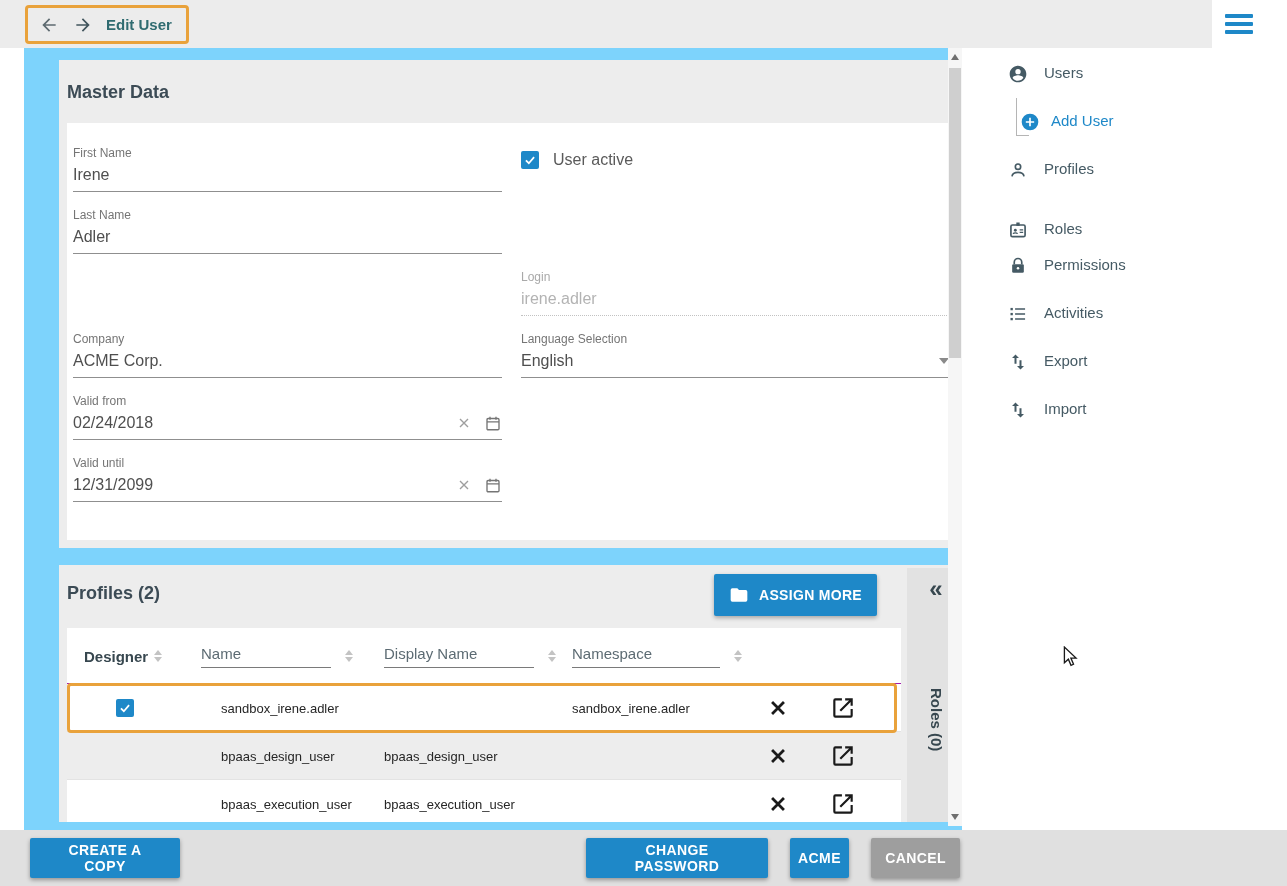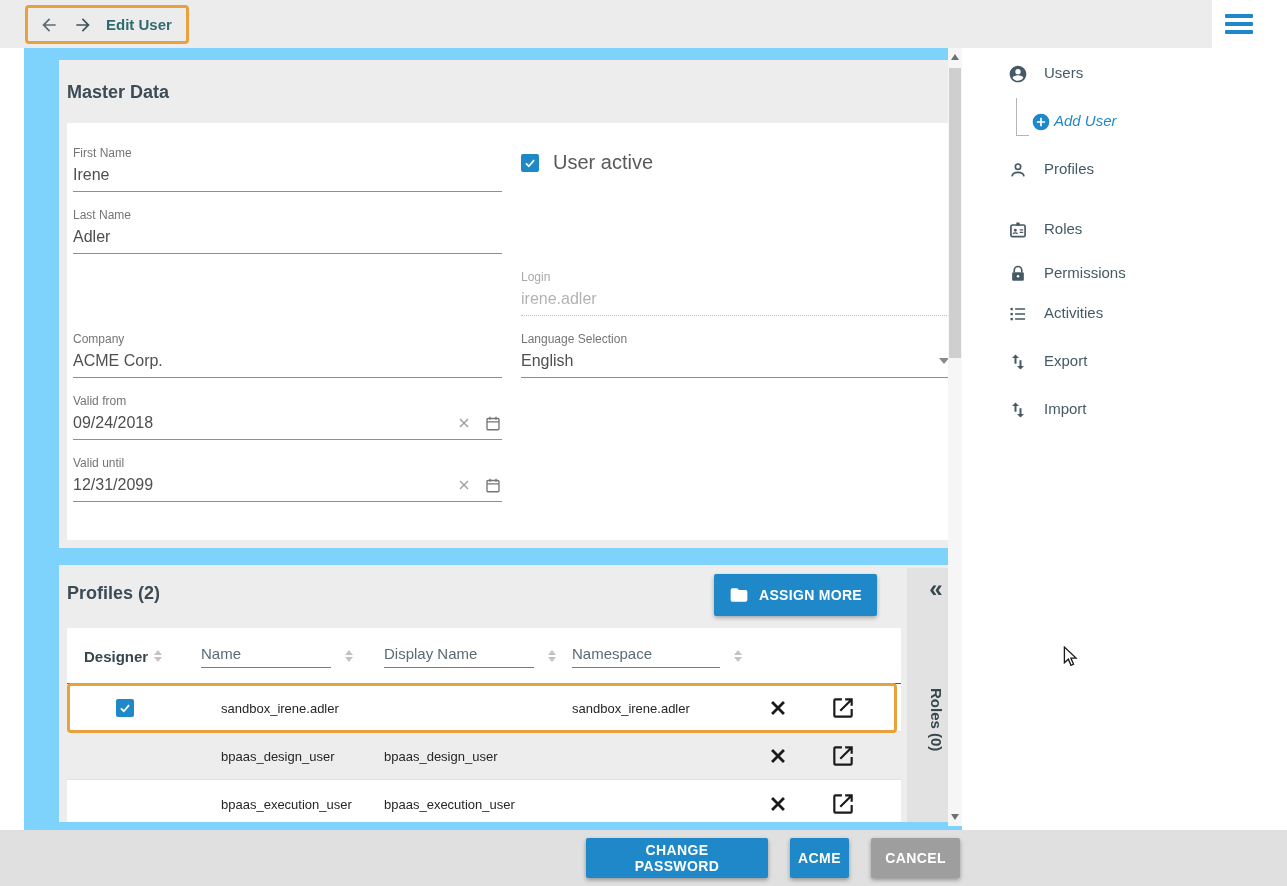--- a/index.html
+++ b/index.html
@@ -36,21 +36,21 @@
   .field-line.disabled { border-bottom:1px dotted #c2c2c2; }
   .field-value { flex:1; font-size:16px; color:#4f4f4f; white-space:nowrap; overflow:hidden; }
   .field-value.disabled { color:#b3b3b3; }
   .icon-btn { display:flex; align-items:center; justify-content:center; cursor:pointer; }
   .caret { width:0; height:0; border-left:5px solid transparent; border-right:5px solid transparent;
            border-top:6px solid #8a8a8a; margin-right:2px; }
 
   .checkbox-row { position:absolute; display:flex; align-items:center; gap:14px; }
   .cb { width:18px; height:18px; background:#1e88c8; border-radius:2px; display:flex;
         align-items:center; justify-content:center; cursor:pointer; }
-  .cb-label { font-size:20px; color:#5a5a5a; }
+  .cb-label { font-size:16px; color:#5a5a5a; }
 
   
   .card-profiles { left:35px; top:517px; width:906px; height:257px; overflow:hidden; }
   .assign-btn { position:absolute; left:655px; top:9px; width:163px; height:42px; background:#1e88c8;
                 color:#fff; font-size:14px; font-weight:600; letter-spacing:.3px; display:flex;
                 align-items:center; justify-content:center; gap:10px; border-radius:2px;
                 box-shadow:0 2px 4px rgba(0,0,0,.3); cursor:pointer; }
   .table-panel { position:absolute; left:8px; top:63px; width:834px; height:194px; background:#ffffff; }
   .thead { position:relative; height:56px; border-bottom:1px solid #a21caf; }
   .th { position:absolute; top:0; height:56px; display:flex; align-items:center; gap:6px; }
@@ -75,21 +75,21 @@
   
   .scrollbar { position:absolute; left:948px; top:48px; width:14px; height:778px; background:#f6f6f6; }
   .sb-arrow { position:absolute; left:3px; width:0; height:0; border-left:4px solid transparent; border-right:4px solid transparent; }
   .sb-arrow.up { top:6px; border-bottom:6px solid #6f6f6f; }
   .sb-arrow.dn { bottom:6px; border-top:6px solid #6f6f6f; }
   .sb-thumb { position:absolute; left:1px; top:20px; width:12px; height:290px; background:#cfcfcf; }
 
   
   .sidebar { position:absolute; left:962px; top:48px; width:325px; height:782px; background:#ffffff; }
   .side-item { position:absolute; left:46px; height:48px; display:flex; align-items:flex-start; gap:16px; cursor:pointer; }
-  .side-item.child { left:69px; gap:3px;font-style:italic; }
+  .side-item.child { left:58px; gap:11px; }
   .side-label { font-size:15px; font-weight:500; color:#455a64; }
   .side-label.blue { color:#1e88c8; }
   .side-icon { width:20px; height:20px; display:flex; }
   .tree-line { position:absolute; left:54px; top:50px; width:13px; height:38px;
                border-left:1px solid #b5b5b5; border-bottom:1px solid #b5b5b5; }
 
   
   .footer { position:absolute; left:0; top:830px; width:1287px; height:56px; background:#e0e0e0; }
   .btn { position:absolute; top:8px; height:40px; background:#1e88c8; color:#fff; font-size:14px;
          font-weight:600; letter-spacing:.4px; border:none; border-radius:2px; padding:0 18px;
@@ -173,21 +173,21 @@
         <div class="field-label">Language Selection</div>
         <div class="field-line">
           <span class="field-value">English</span>
           <span class="caret"></span>
         </div>
       </div>
 
       <div class="field" style="left:6px;top:271px;width:429px">
         <div class="field-label">Valid from</div>
         <div class="field-line">
-          <span class="field-value">09/24/2018</span>
+          <span class="field-value">02/24/2018</span>
           <span class="icon-btn">
             <svg width="16" height="16" viewBox="0 0 24 24">
                 <path d="M6 6l12 12M18 6L6 18" stroke="#9e9e9e" stroke-width="2" fill="none"></path>
               </svg>
           </span>
           <span class="icon-btn">
             <svg width="18" height="18" viewBox="0 0 24 24">
                 <rect x="4" y="6" width="16" height="15" rx="1.5" fill="none" stroke="#757575" stroke-width="1.8"></rect>
                 <path d="M4 10.5h16M8 3.5v4M16 3.5v4" stroke="#757575" stroke-width="1.8" fill="none"></path>
               </svg>
@@ -370,21 +370,21 @@
           <rect x="3.5" y="6" width="17" height="14" rx="1.8" fill="none" stroke="#455a64" stroke-width="2"></rect>
           <rect x="10" y="3" width="4" height="4" fill="#455a64"></rect>
           <circle cx="8.8" cy="12.3" r="1.7" fill="#455a64"></circle>
           <path d="M6.2 16.6c.5-1.6 4.7-1.6 5.2 0" stroke="#455a64" stroke-width="1.6" fill="none"></path>
           <path d="M14 11.8h4.2M14 14.8h4.2" stroke="#455a64" stroke-width="1.6"></path>
         </svg>
     </span>
     <span class="side-label">Roles</span>
   </div>
 
-  <div class="side-item" style="top:216px">
+  <div class="side-item" style="top:208px">
     <span class="side-icon">
       <svg width="20" height="20" viewBox="0 0 24 24">
           <path d="M7.5 10V7.5a4.5 4.5 0 0 1 9 0V10" fill="none" stroke="#455a64" stroke-width="2"></path>
           <rect x="5" y="10" width="14" height="10" rx="1.5" fill="#455a64"></rect>
           <circle cx="12" cy="14.6" r="1.5" fill="#fff"></circle>
         </svg>
     </span>
     <span class="side-label">Permissions</span>
   </div>
 
@@ -414,20 +414,21 @@
       <svg width="20" height="20" viewBox="0 0 24 24">
           <path fill="#455a64" d="M9 3L4.8 7.2h3V14h2.4V7.2h3L9 3zm6 18l4.2-4.2h-3V10h-2.4v6.8h-3L15 21z"></path>
         </svg>
     </span>
     <span class="side-label">Import</span>
   </div>
 
 </div>
 
 <div class="footer">
+  <button class="btn" style="left:30px;width:150px">CREATE A COPY</button>
   <button class="btn" style="left:586px;width:182px">CHANGE PASSWORD</button>
   <button class="btn" style="left:790px;width:59px">ACME</button>
   <button class="btn gray" style="left:871px;width:89px">CANCEL</button>
 </div>
 
 <span class="cursor">
   <svg width="16" height="22" viewBox="0 0 14 20">
       <path d="M1 1 L1 15.2 L4.6 12 L7 17.6 L9.3 16.6 L6.9 11 L11.6 11 Z" fill="#fff" stroke="#1a1a1a" stroke-width="1.2"></path>
     </svg>
 </span>

